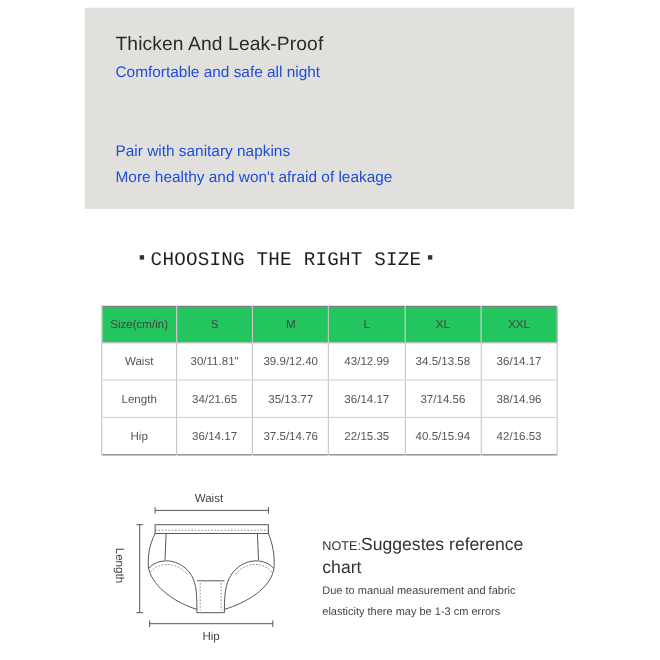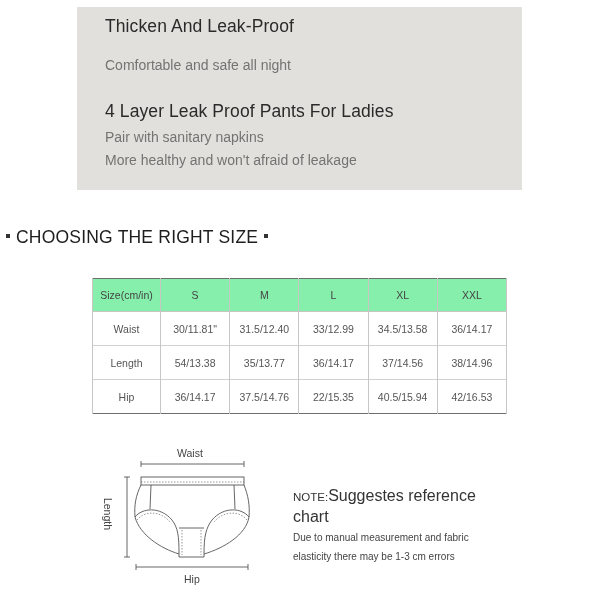--- a/index.html
+++ b/index.html
@@ -4,55 +4,54 @@
 <style>
   * { margin: 0; padding: 0; box-sizing: border-box; }
   html, body { width: 600px; height: 600px; background: #ffffff; overflow: hidden; }
   body { position: relative; font-family: "Liberation Sans", "DejaVu Sans", sans-serif; color: #333; }
 
   .hero {
     position: absolute; left: 77px; top: 7px; width: 445px; height: 183px;
     background: #e2e0dd;
   }
   .hero .h1 { position: absolute; left: 28px; font-size: 17.5px; color: #2a2a2a; letter-spacing: 0.1px; }
-  .hero .sub { position: absolute; left: 28px; font-size: 14px; color: #737373; }
+  .hero .sub { position: absolute; left: 28px; font-size: 14px; color: #1d4ed8; }
 
   .section-title {
     position: absolute; left: 0; width: 520px; top: 227px;
-    font-size: 17.5px; color: #1e1e1e; letter-spacing: 0.2px;
+    text-align: center; font-size: 17.5px; color: #1e1e1e; letter-spacing: 0.2px; font-family: Liberation Mono, monospace;
   }
   .section-title .dot { display: inline-block; width: 4px; height: 4px; background: #333; vertical-align: middle; margin: 0 6px; position: relative; top: -2px; }
 
   table.size {
     position: absolute; left: 92px; top: 278px; width: 415px;
     border-collapse: collapse; table-layout: fixed;
     border: 1px solid #6e6e6e;
   }
   table.size th, table.size td {
     text-align: center; font-size: 10.5px; color: #555; font-weight: normal;
     border-left: 1px solid #c8c6c4; border-right: 1px solid #c8c6c4;
   }
-  table.size thead th { background: #86efac; height: 33px; border-bottom: 1px solid #c8c6c4; color: #444; }
+  table.size thead th { background: #22c55e; height: 33px; border-bottom: 1px solid #c8c6c4; color: #444; }
   table.size tbody td { height: 34px; border-top: 1px solid #d4d2d0; }
   table.size col.c0 { width: 68px; }
 
   .diagram { position: absolute; left: 100px; top: 440px; width: 180px; height: 150px; }
   .diagram .lbl { position: absolute; font-size: 10.5px; color: #444; }
 
   .note { position: absolute; left: 293px; top: 486px; width: 220px; font-size: 10px; color: #444; line-height: 19px; }
   .note .note-head { font-size: 11.5px; color: #333; }
   .note .note-head span.small { font-size: 16px; margin-top: 38px; }
 </style>
 </head>
 <body>
 
 <div class="hero">
-  <div class="h1" style="top:9px;text-align:center;">Thicken And Leak-Proof</div>
+  <div class="h1" style="top:22px;text-align:center;">Thicken And Leak-Proof</div>
   <div class="sub" style="top:50px;">Comfortable and safe all night</div>
-  <div class="h1" style="top:94px;">4 Layer Leak Proof Pants For Ladies</div>
   <div class="sub" style="top:145px;">More healthy and won't afraid of leakage</div>
   <div class="sub" style="top:122px;">Pair with sanitary napkins</div>
 </div>
 
 <div class="section-title">
   <span class="dot"></span><span>CHOOSING THE RIGHT SIZE</span><span class="dot"></span>
 </div>
 
 <table class="size">
   <colgroup>
@@ -70,28 +69,28 @@
       <th>M</th>
       <th>L</th>
       <th>XL</th>
       <th>XXL</th>
     </tr>
   </thead>
   <tbody>
     <tr>
       <td>Waist</td>
       <td>30/11.81"</td>
-      <td>31.5/12.40</td>
-      <td>33/12.99</td>
+      <td>39.9/12.40</td>
+      <td>43/12.99</td>
       <td>34.5/13.58</td>
       <td>36/14.17</td>
     </tr>
     <tr>
       <td>Length</td>
-      <td>54/13.38</td>
+      <td>34/21.65</td>
       <td>35/13.77</td>
       <td>36/14.17</td>
       <td>37/14.56</td>
       <td>38/14.96</td>
     </tr>
     <tr>
       <td>Hip</td>
       <td>36/14.17</td>
       <td>37.5/14.76</td>
       <td>22/15.35</td>

